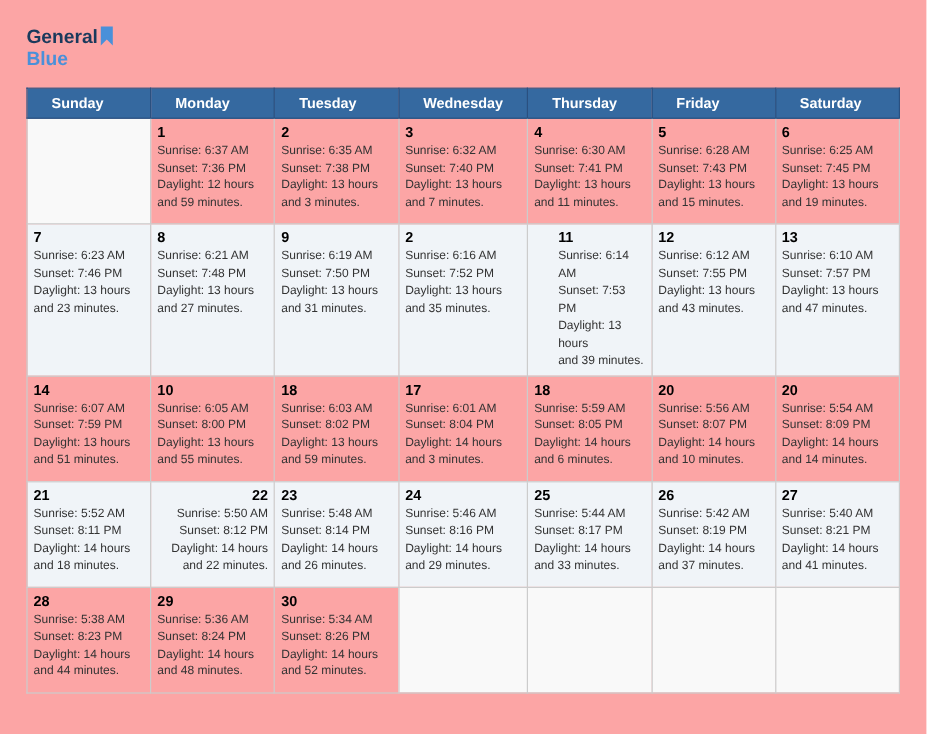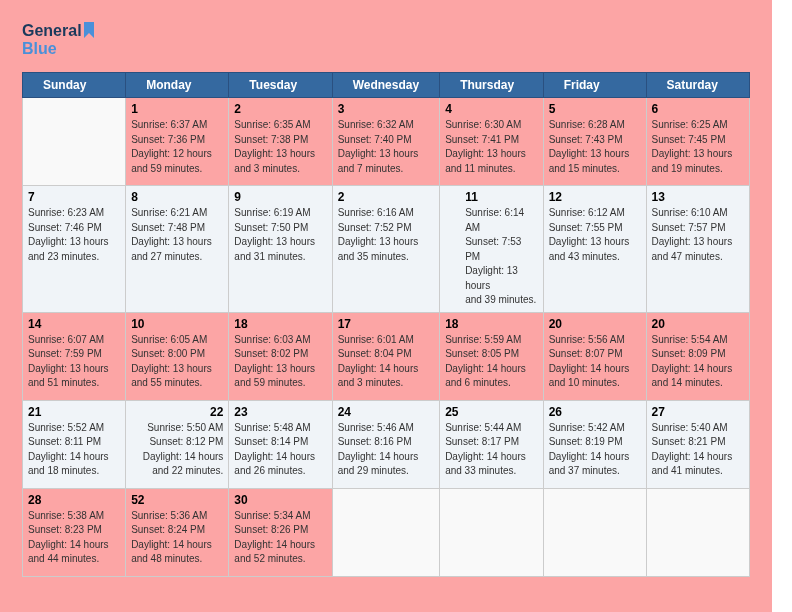--- a/index.html
+++ b/index.html
@@ -227,21 +227,21 @@
             <span class="day-num">27</span>
             <div class="day-info">Sunrise: 5:40 AM<br>Sunset: 8:21 PM<br>Daylight: 14 hours<br>and 41 minutes.</div>
           </td>
         </tr>
         <tr>
           <td>
             <span class="day-num">28</span>
             <div class="day-info">Sunrise: 5:38 AM<br>Sunset: 8:23 PM<br>Daylight: 14 hours<br>and 44 minutes.</div>
           </td>
           <td>
-            <span class="day-num">52</span>
+            <span class="day-num">29</span>
             <div class="day-info">Sunrise: 5:36 AM<br>Sunset: 8:24 PM<br>Daylight: 14 hours<br>and 48 minutes.</div>
           </td>
           <td>
             <span class="day-num">30</span>
             <div class="day-info">Sunrise: 5:34 AM<br>Sunset: 8:26 PM<br>Daylight: 14 hours<br>and 52 minutes.</div>
           </td>
           <td class="empty"></td>
           <td class="empty"></td>
           <td class="empty"></td>
           <td class="empty"></td>

